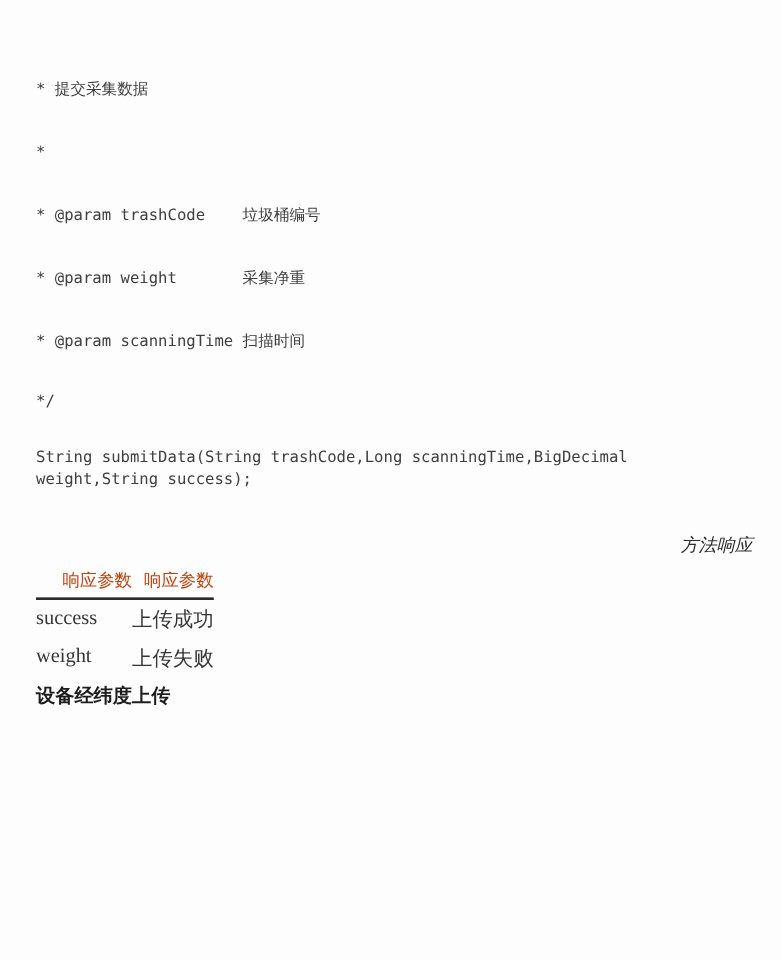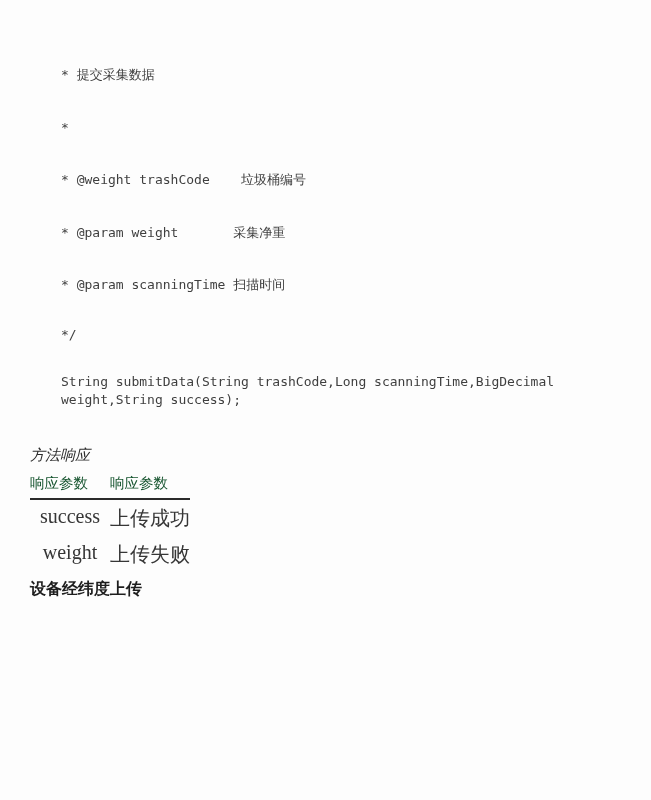--- a/index.html
+++ b/index.html
@@ -14,76 +14,76 @@
     color: #3b3b3b;
     overflow: hidden;
   }
   
   .codeblock {
     font-family: "DejaVu Sans Mono", monospace;
     font-size: 13px;
     color: #3f3f3f;
     white-space: pre-wrap;
     word-break: normal;
-    margin-left: 31px;
   }
   .jline  { line-height: 22.5px; min-height: 22.5px; }
   .jend   { line-height: 16px;  min-height: 16px; }
   .codeline { line-height: 18.5px; }
   
   .h-italic {
     font-style: italic;
     font-size: 15px;
     color: #2c2c2c;
     line-height: 20px;
     margin: 5px 0 6px 0;
+    text-align: right;
   }
   
   .h-bold {
     font-size: 16px;
     font-weight: bold;
     color: #1d1d1d;
     line-height: 21px;
     margin: 6px 0 5px 0;
   }
   
   table.doc-table {
     border-collapse: collapse;
     margin: 2px 0 4px 0;
   }
   table.doc-table th {
     font-weight: normal;
     font-size: 14.5px;
-    color: #14532d;
-    text-align: left;
+    color: #c2410c;
+    text-align: right;
     padding: 3px 0 5px 0;
     border-bottom: 2px solid #2b2b2b;
     white-space: nowrap;
   }
   table.doc-table td {
-    font-size: 20px;
+    font-size: 17px;
     color: #363636;
-    text-align: center;
+    text-align: left;
     padding: 5px 0 4px 0;
     vertical-align: top;
     white-space: nowrap;
   }
   .serif { font-family: "Liberation Serif", serif; font-size: 14px; color: #3d3d3d; }
   .t-response td { padding-top: 7px; padding-bottom: 6px; }
   .col-w80  { width: 80px; }
 </style>
 </head>
 <body>
 
 <div class="page">
 
   <div class="codeblock">
     <div class="jline">* 提交采集数据</div>
     <div class="jline">*</div>
-    <div class="jline">* @weight trashCode    垃圾桶编号</div>
+    <div class="jline">* @param trashCode    垃圾桶编号</div>
     <div class="jline">* @param weight       采集净重</div>
     <div class="jline">* @param scanningTime 扫描时间</div>
     <div class="jend">*/</div>
     <div class="codeline">String submitData(String trashCode,Long scanningTime,BigDecimal weight,String success);</div>
   </div>
 
   <div class="h-italic">方法响应</div>
 
   <table class="doc-table t-response">
     <thead>

